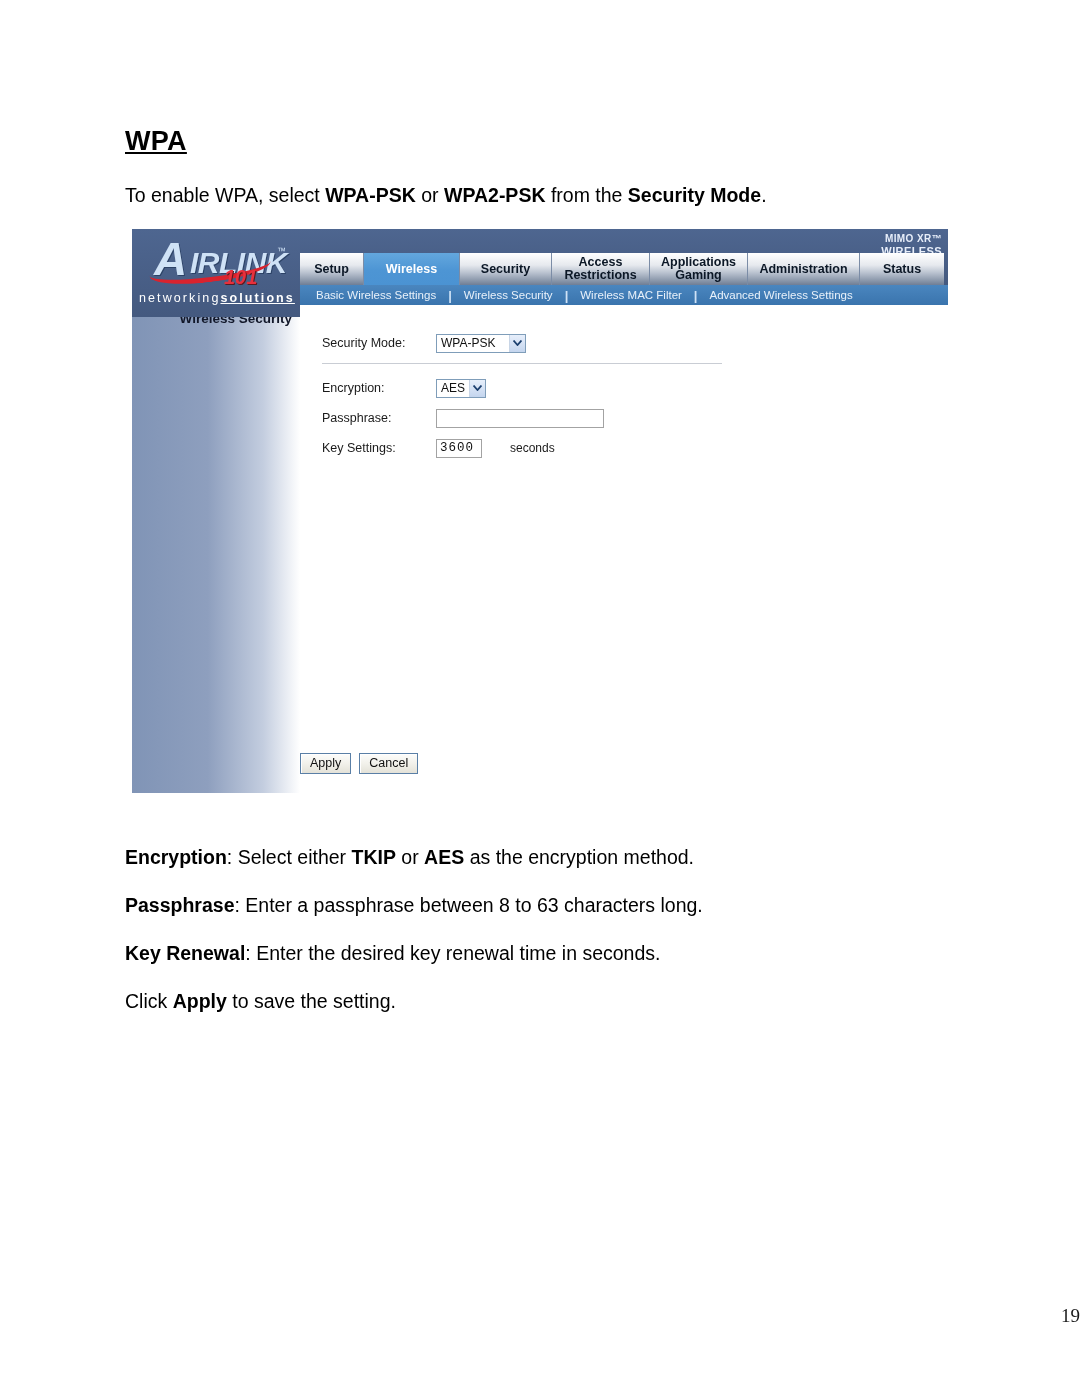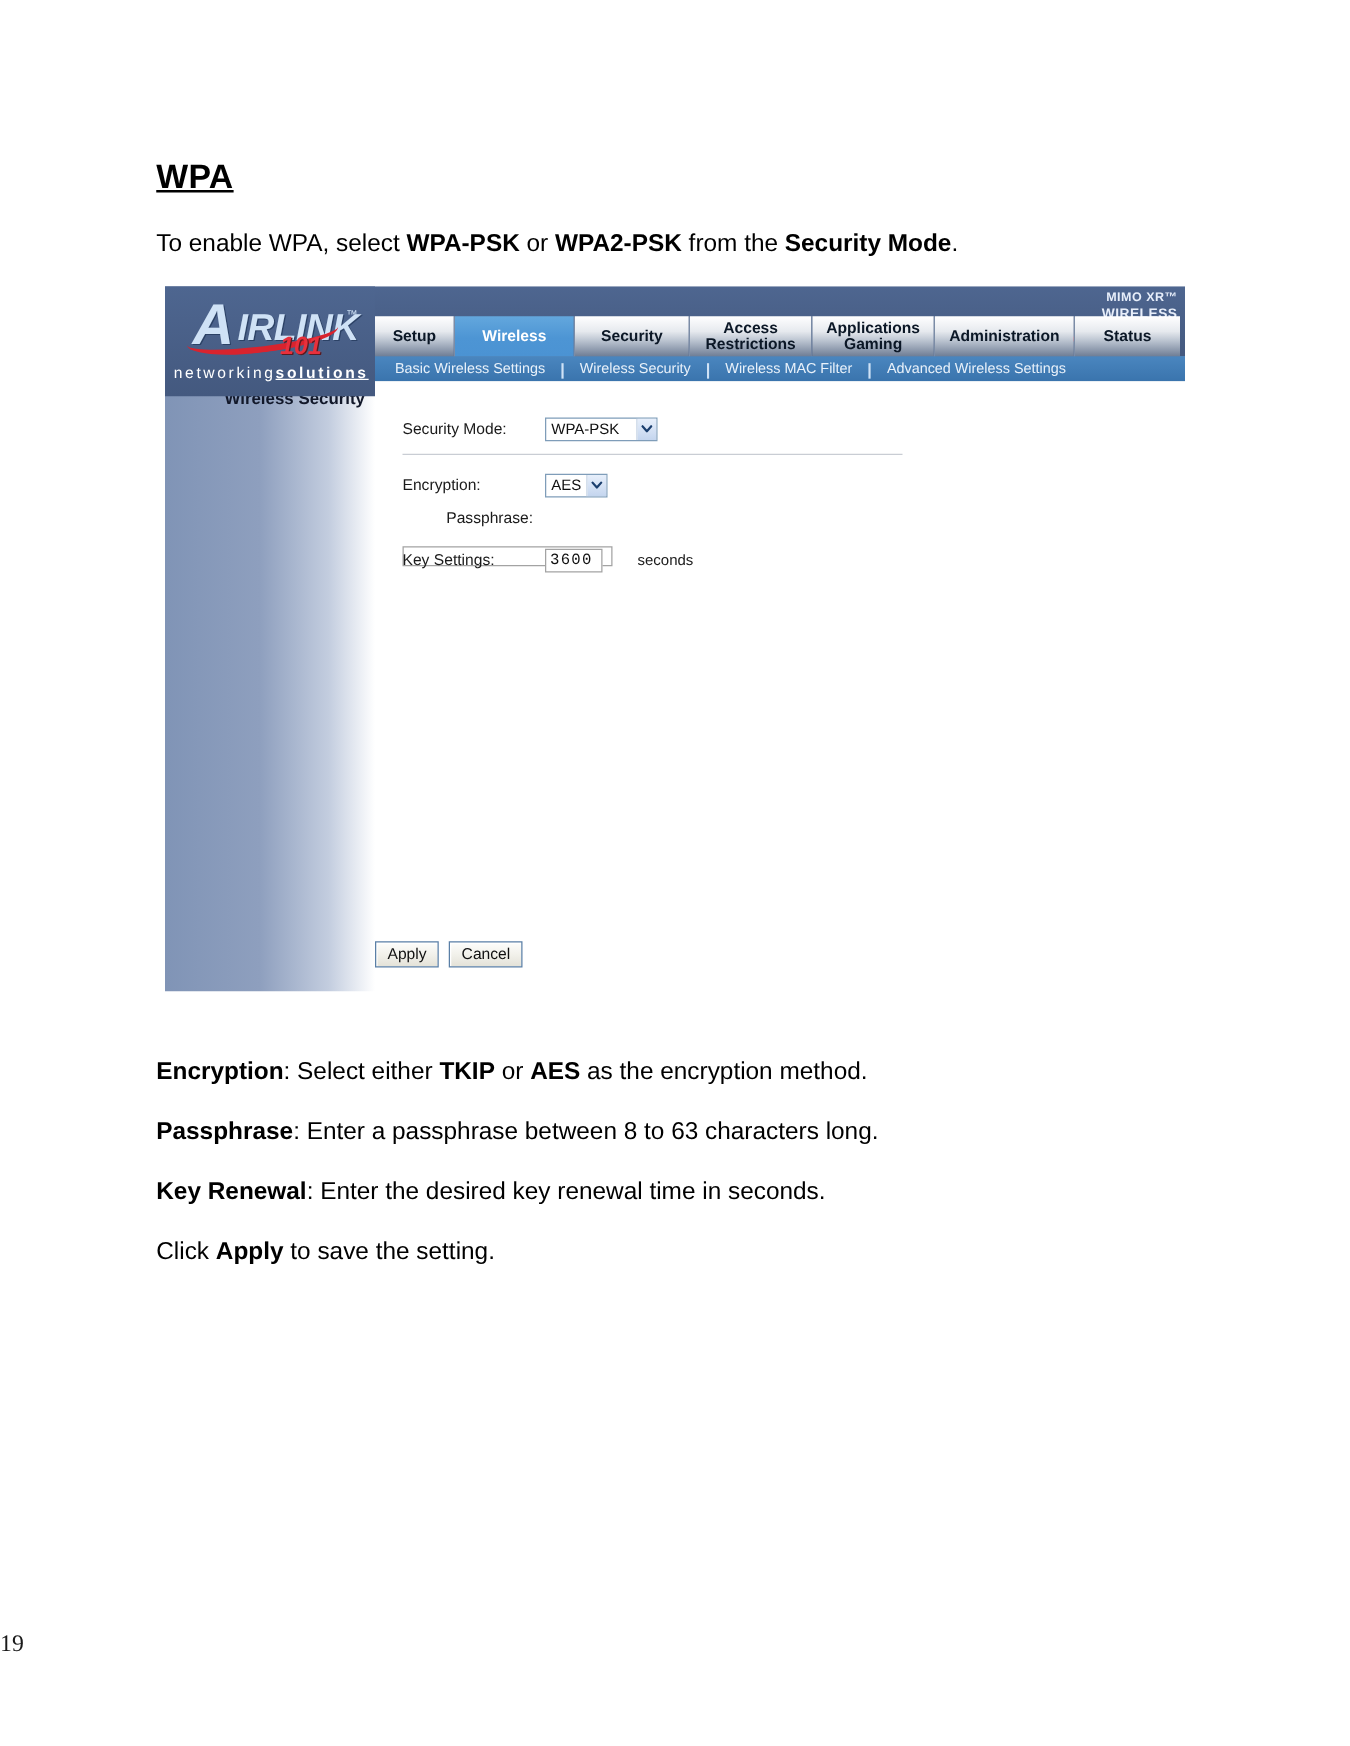--- a/index.html
+++ b/index.html
@@ -39,21 +39,21 @@
   .p-pass   { top: 892px; }
   .p-key    { top: 940px; }
   .p-apply  { top: 964px; margin-top: 24px; }
   .doc-para b { font-weight: bold; }
 
   .page-number {
     position: absolute;
     left: 0;
     right: 0;
     top: 1305px;
-    text-align: left;
+    text-align: right;
     font-family: "Liberation Serif", serif;
     font-size: 19px;
     color: #1a1a1a;
   }
 
   
   #router-ui {
     position: absolute;
     left: 132px;
     top: 229px;
@@ -284,21 +284,21 @@
     gap: 16px;
   }
   .form-label {
     width: 98px;
     font-size: 12.5px;
     color: #1a1a1a;
     white-space: nowrap;
   }
   .row-secmode  { left: 22px; top: 27px; }
   .row-encrypt  { left: 22px; top: 72px; }
-  .row-pass     { left: 22px; top: 102px; flex-direction: column; }
+  .row-pass     { left: 22px; top: 102px; }
   .row-key      { left: 22px; top: 132px; }
 
   .divider {
     position: absolute;
     left: 22px;
     top: 58px;
     width: 400px;
     height: 1px;
     background: #c9cdd4;
   }

